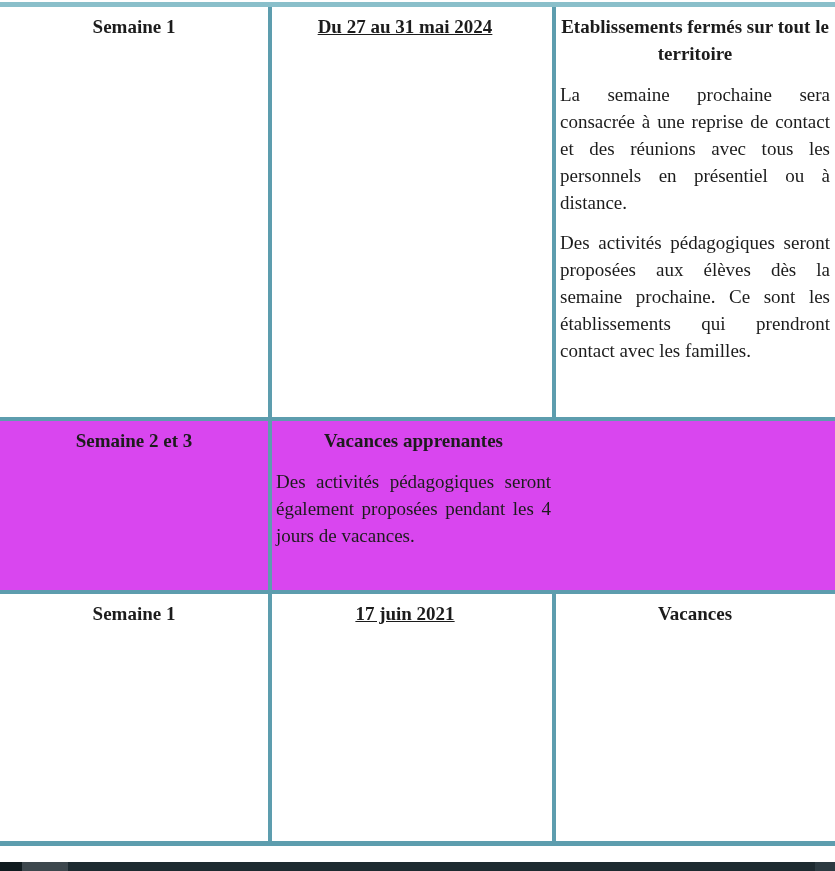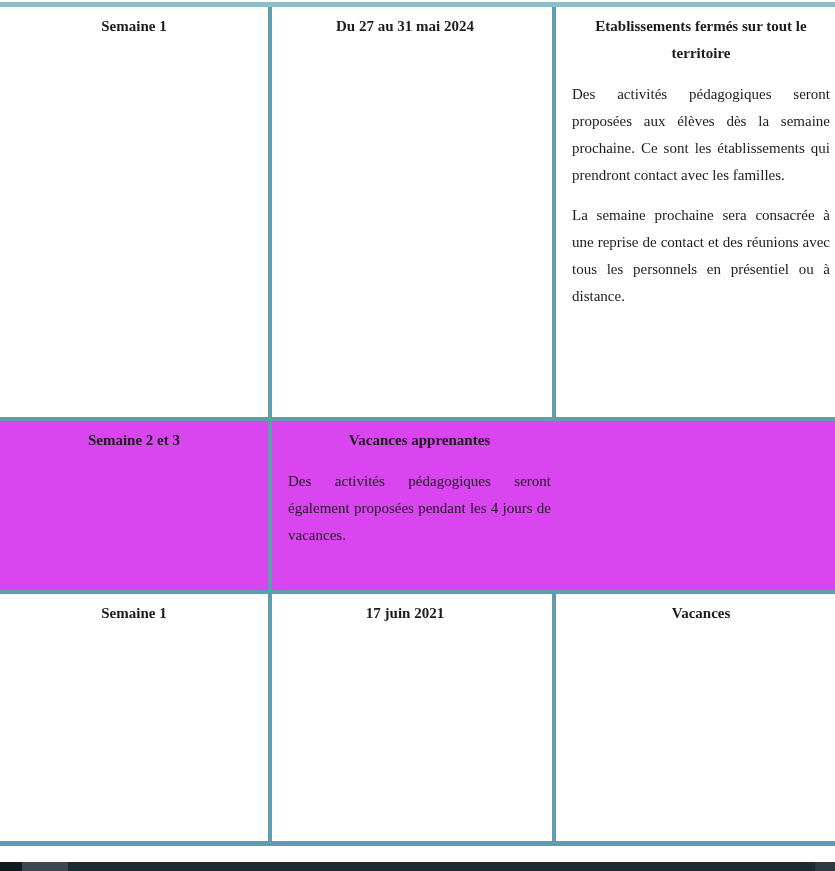--- a/index.html
+++ b/index.html
@@ -29,30 +29,30 @@
     grid-template-columns: 272px 284px 1fr;
   }
   .trow + .trow { border-top: 4px solid #5d9dae; }
   .trow.r1 { min-height: 410px; }
   .trow.r2 { min-height: 169px; }
   .trow.r3 { min-height: 247px; }
   .trow.hl { background: #d946ef; }
   .cell {
     box-sizing: border-box;
     padding: 6px 6px 10px 6px;
-    font-size: 15px;
+    font-size: 19px;
     line-height: 27px;
   }
   .cell.c1, .cell.c2 { border-right: 4px solid #5d9dae; }
   .cell.head {
     text-align: center;
     font-weight: bold;
   }
-  .cell.c2 { padding-left: 14px; padding-right: 28px; }
-  .cell.c3 { padding-left: 16px; padding-right: 5px; }
+  .cell.c2 { padding-left: 14px; padding-right: 28px; text-decoration: underline; }
+  .cell.c3 { padding-left: 4px; padding-right: 5px; }
   .info-title {
     font-weight: bold;
     text-align: center;
     margin: 0 0 14px 0;
   }
   .info-para {
     text-align: justify;
     margin: 13px 0 0 0;
   }
   .bottom-strip {
@@ -85,22 +85,22 @@
 
     <div class="trow r1">
       <div class="cell c1 head">
         <span>Semaine 1</span>
       </div>
       <div class="cell c2 head">
         <span>Du 27 au 31 mai 2024</span>
       </div>
       <div class="cell c3">
         <p class="info-title">Etablissements fermés sur tout le territoire</p>
+        <p class="info-para">La semaine prochaine sera consacrée à une reprise de contact et des réunions avec tous les personnels en présentiel ou à distance.</p>
         <p class="info-para">Des activités pédagogiques seront proposées aux élèves dès la semaine prochaine. Ce sont les établissements qui prendront contact avec les familles.</p>
-        <p class="info-para">La semaine prochaine sera consacrée à une reprise de contact et des réunions avec tous les personnels en présentiel ou à distance.</p>
       </div>
     </div>
 
     <div class="trow r2 hl">
       <div class="cell c1 head">
         <span>Semaine 2 et 3</span>
       </div>
       <div class="cell c3">
         <p class="info-title">Vacances apprenantes</p>
         <p class="info-para">Des activités pédagogiques seront également proposées pendant les 4 jours de vacances.</p>

